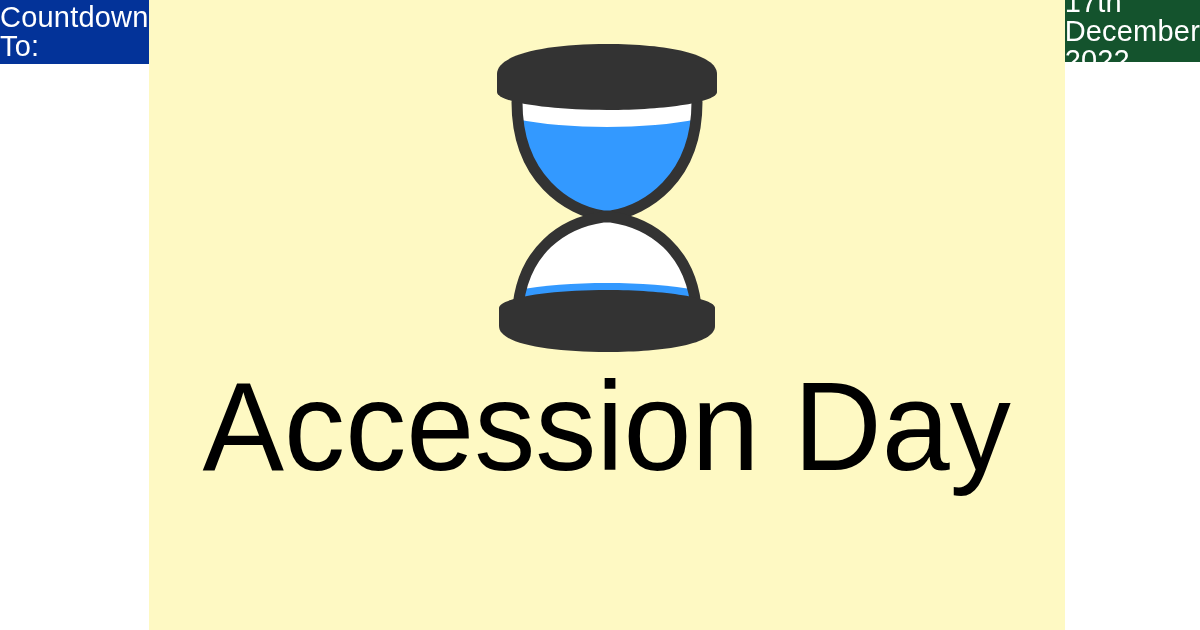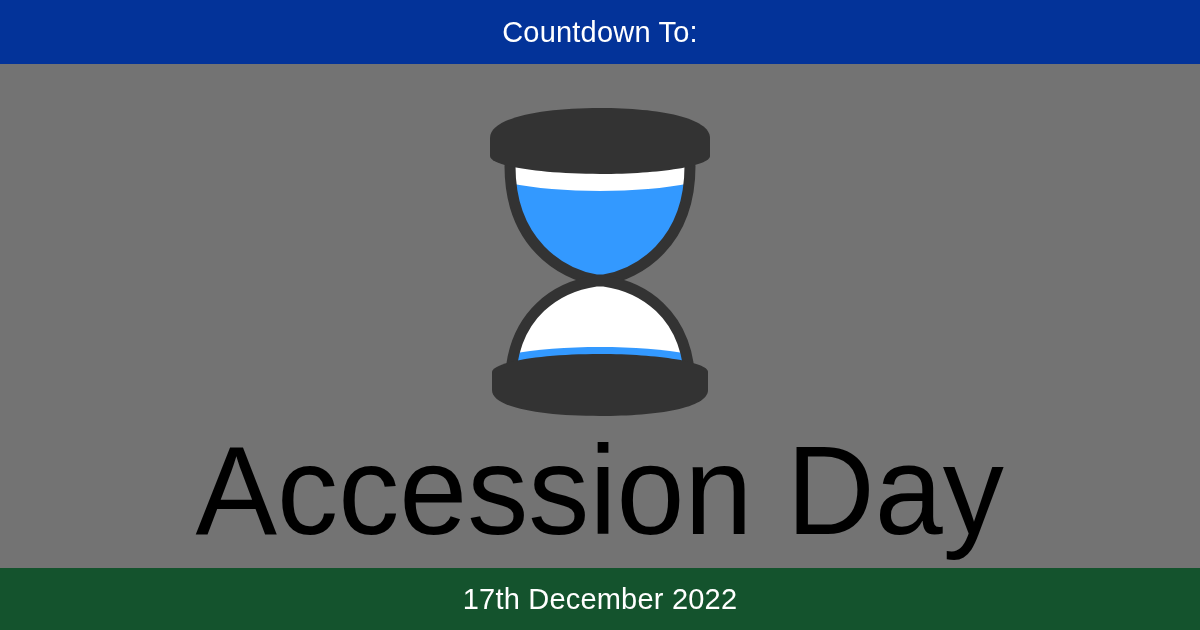--- a/index.html
+++ b/index.html
@@ -14,21 +14,21 @@
     font-family: "Liberation Sans", sans-serif;
     overflow: hidden;
   }
 
   .poster {
     position: relative;
     width: 1200px;
     height: 630px;
     background: #ffffff;
     display: flex;
-    flex-direction: column;
+    flex-direction: row;
   }
 
   
   .top-bar {
     flex: 0 0 64px;
     height: 64px;
     background: #033399;
     display: flex;
     align-items: center;
     justify-content: center;
@@ -39,21 +39,21 @@
     font-size: 29px;
     font-weight: 400;
     letter-spacing: 0.2px;
     line-height: 1;
   }
 
   
   .stage {
     flex: 1 1 auto;
     position: relative;
-    background: #737373;
+    background: #fef9c3;
   }
 
   .hourglass-wrap {
     position: absolute;
     left: 0;
     right: 0;
     top: 40px;
     display: flex;
     justify-content: center;
   }

